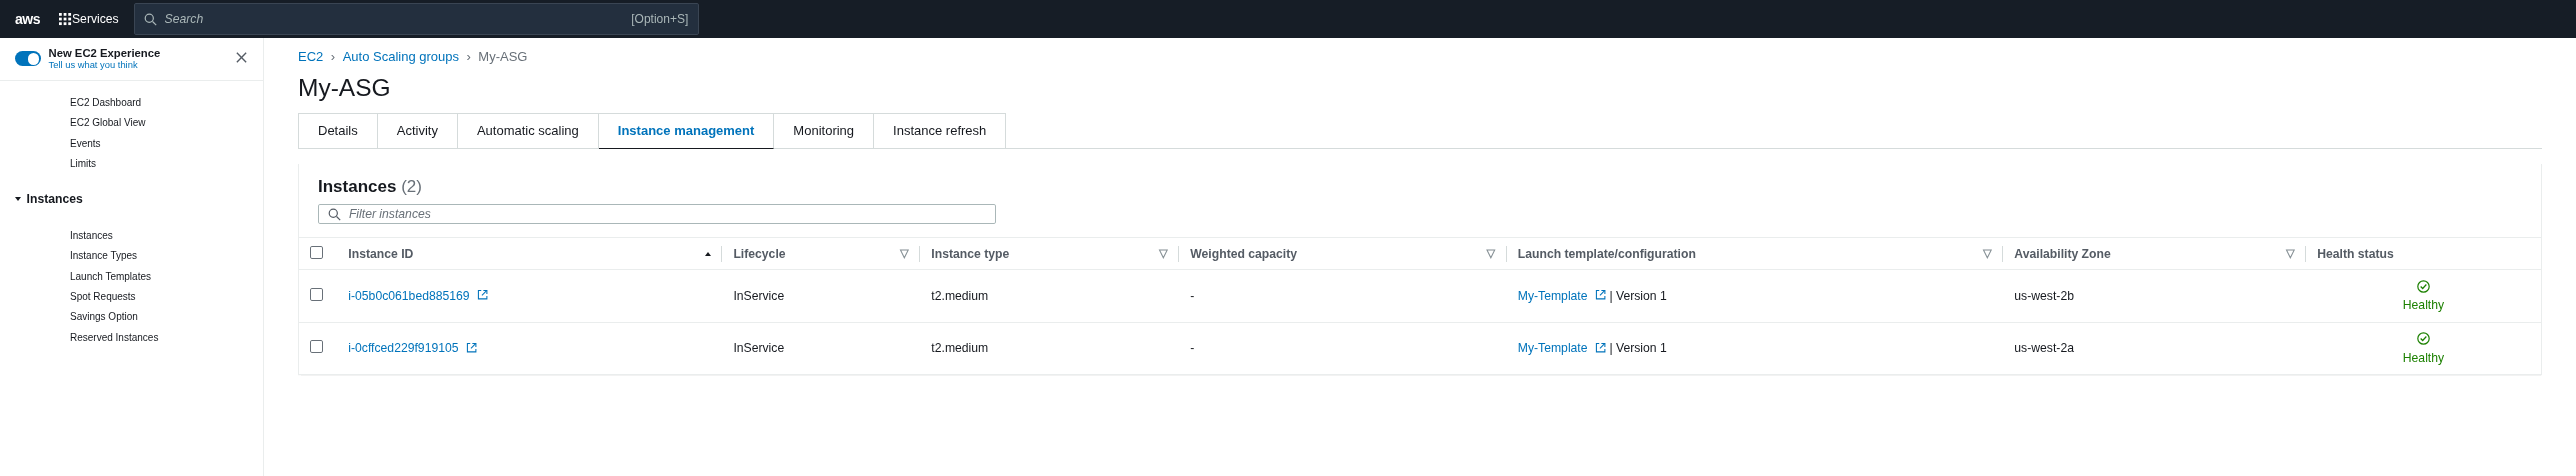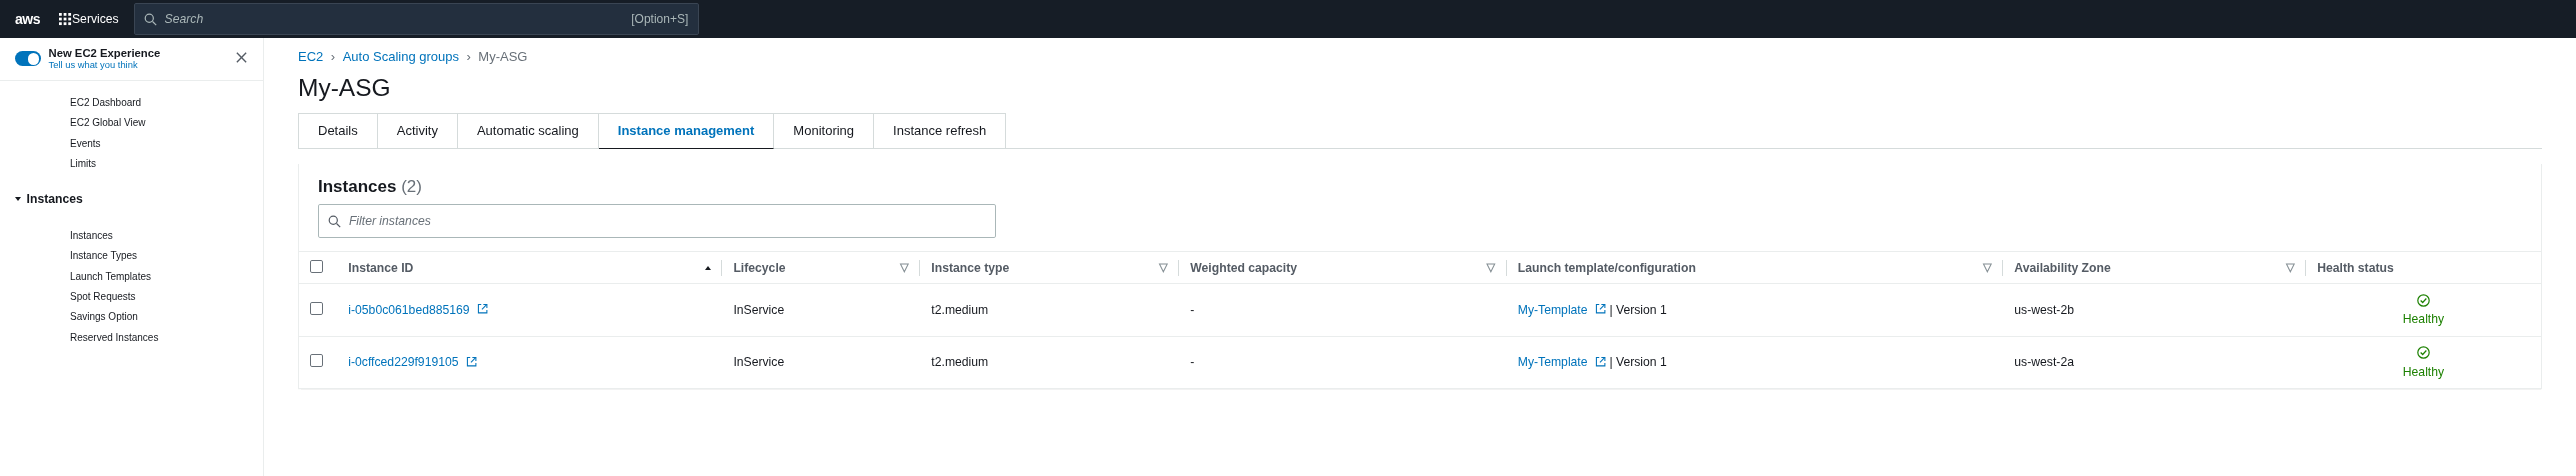--- a/index.html
+++ b/index.html
@@ -45,21 +45,21 @@
     .tabs { display: flex; border-bottom: 0.9px solid #d5dbdb; margin-bottom: 0; }
     .tab { padding: 9.4px 19px; font-size: 13px; cursor: pointer; border-right: 0.9px solid #d5dbdb; border-top: 0.9px solid #d5dbdb; background: #fff; position: relative; }
     .tab:first-child { border-left: 0.9px solid #d5dbdb; }
     .tab.active { color: #0073bb; font-weight: bold; border-bottom: 1.9px solid #16191f; margin-bottom: -0.9px; }
     
     
     .panel { border: 0.9px solid #eaeded; border-top: none; background: #fff; margin-top: 15px; box-shadow: 0 0.9px 0.9px rgba(0,0,0,0.05); }
     .panel-header { padding: 13px 19px 7.5px; font-size: 17px; font-weight: bold; }
     .panel-header .count { color: #687078; font-weight: 400; }
     .filter-wrap { padding: 0 19px 13px; }
-    .filter-input-wrap { display: flex; align-items: center; border: 0.9px solid #aab7b8; border-radius: 1.9px; width: 678px; height: 34px; padding: 0 9.4px; }
+    .filter-input-wrap { display: flex; align-items: center; border: 0.9px solid #aab7b8; border-radius: 1.9px; width: 678px; height: 20px; padding: 0 9.4px; }
     .filter-icon { width: 13px; height: 13px; margin-right: 7.5px; fill: #545b64; }
     .filter-input { flex: 1; border: none; outline: none; font-size: 12.2px; font-style: italic; }
     .filter-input::placeholder { color: #687078; font-style: italic; }
     
     
     table { width: 100%; border-collapse: collapse; font-size: 12.2px; }
     th { text-align: left; padding: 7.5px 11.3px; border-top: 0.9px solid #eaeded; border-bottom: 0.9px solid #eaeded; font-weight: bold; color: #545b64; position: relative; }
     th .sort-wrap { display: flex; align-items: center; justify-content: space-between; }
     th::after { content: ""; position: absolute; right: 0; top: 25%; height: 50%; width: 0.9px; background: #d5dbdb; }
     th:last-child::after, th.no-sep::after { display: none; }

